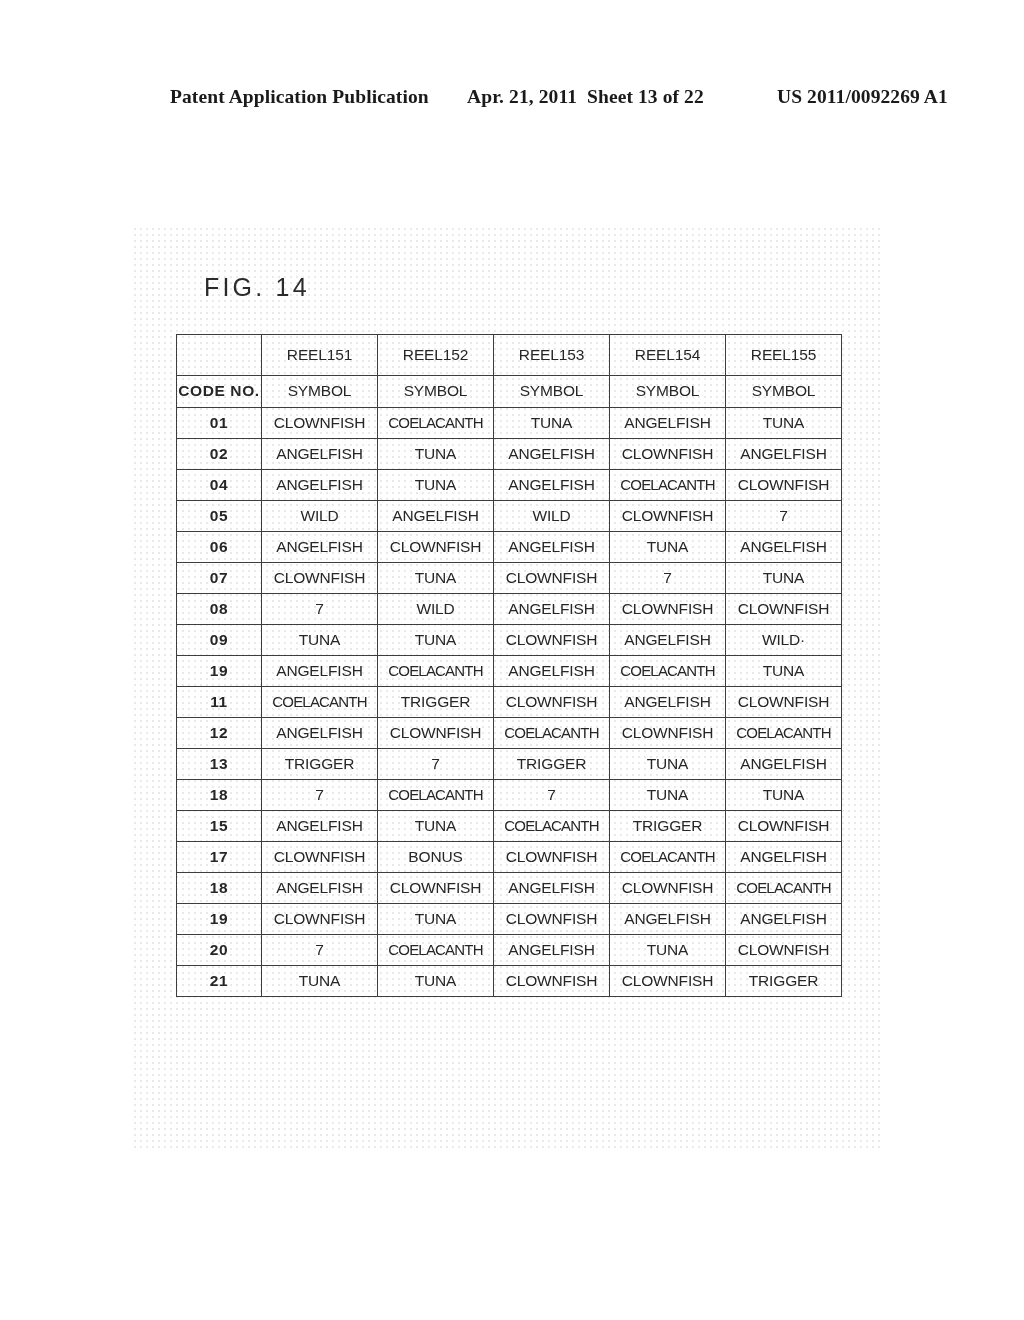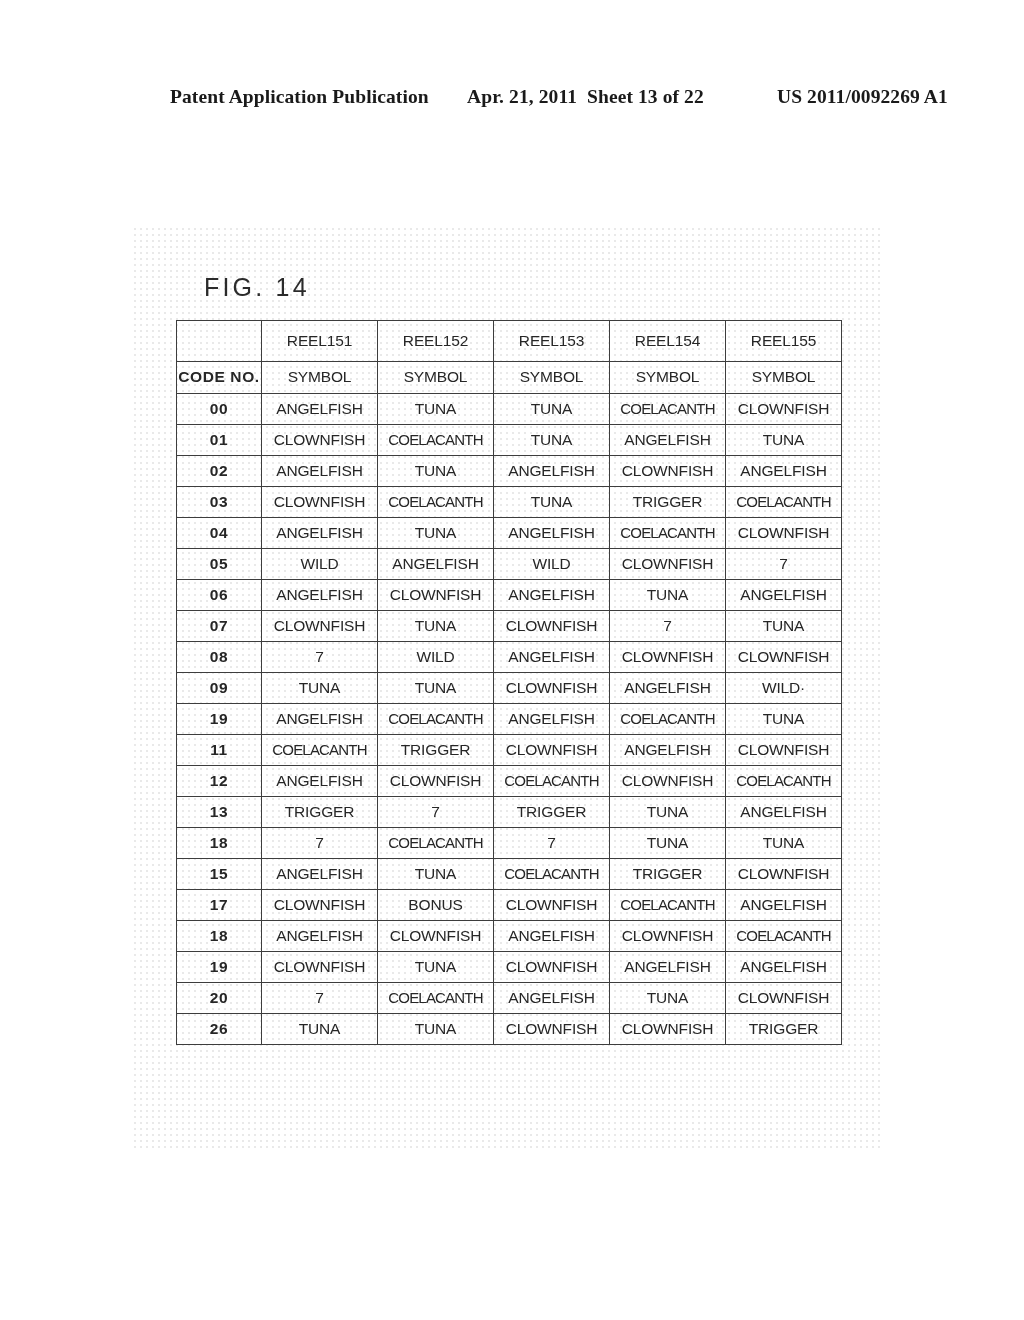--- a/index.html
+++ b/index.html
@@ -74,21 +74,21 @@
     letter-spacing: 3.2px;
     color: #2b2b2b;
     white-space: nowrap;
     margin-top: 18px;
   }
 
   
   #reel-table {
     position: absolute;
     left: 176px;
-    top: 320px;
+    top: 334px;
     width: 666px;
     border-collapse: collapse;
     table-layout: fixed;
     background: transparent;
   }
   #reel-table col.c-code  { width: 85px; }
   #reel-table col.c-reel  { width: 116px; }
 
   #reel-table td {
     border: 1px solid #3d3d3d;
@@ -144,50 +144,34 @@
       </tr>
       <tr class="head-symbol">
         <td class="code-cell">CODE NO.</td>
         <td>SYMBOL</td>
         <td>SYMBOL</td>
         <td>SYMBOL</td>
         <td>SYMBOL</td>
         <td>SYMBOL</td>
       </tr>
       <tr>
-        <td class="code-cell">00</td>
-        <td>ANGELFISH</td>
-        <td>TUNA</td>
-        <td>TUNA</td>
-        <td class="long-word">COELACANTH</td>
-        <td>CLOWNFISH</td>
-      </tr>
-      <tr>
         <td class="code-cell">01</td>
         <td>CLOWNFISH</td>
         <td class="long-word">COELACANTH</td>
         <td>TUNA</td>
         <td>ANGELFISH</td>
         <td>TUNA</td>
       </tr>
       <tr>
         <td class="code-cell">02</td>
         <td>ANGELFISH</td>
         <td>TUNA</td>
         <td>ANGELFISH</td>
         <td>CLOWNFISH</td>
         <td>ANGELFISH</td>
-      </tr>
-      <tr>
-        <td class="code-cell">03</td>
-        <td>CLOWNFISH</td>
-        <td class="long-word">COELACANTH</td>
-        <td>TUNA</td>
-        <td>TRIGGER</td>
-        <td class="long-word">COELACANTH</td>
       </tr>
       <tr>
         <td class="code-cell">04</td>
         <td>ANGELFISH</td>
         <td>TUNA</td>
         <td>ANGELFISH</td>
         <td class="long-word">COELACANTH</td>
         <td>CLOWNFISH</td>
       </tr>
       <tr>
@@ -304,21 +288,21 @@
       </tr>
       <tr>
         <td class="code-cell">20</td>
         <td>7</td>
         <td class="long-word">COELACANTH</td>
         <td>ANGELFISH</td>
         <td>TUNA</td>
         <td>CLOWNFISH</td>
       </tr>
       <tr>
-        <td class="code-cell">26</td>
+        <td class="code-cell">21</td>
         <td>TUNA</td>
         <td>TUNA</td>
         <td>CLOWNFISH</td>
         <td>CLOWNFISH</td>
         <td>TRIGGER</td>
       </tr>
     </tbody>
 </table>
 
 </body></html>

